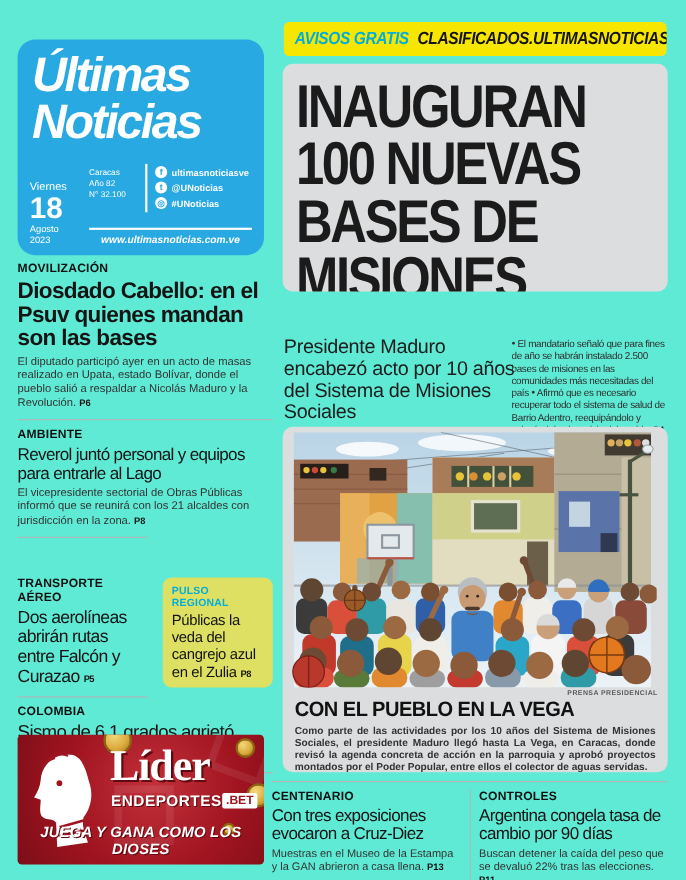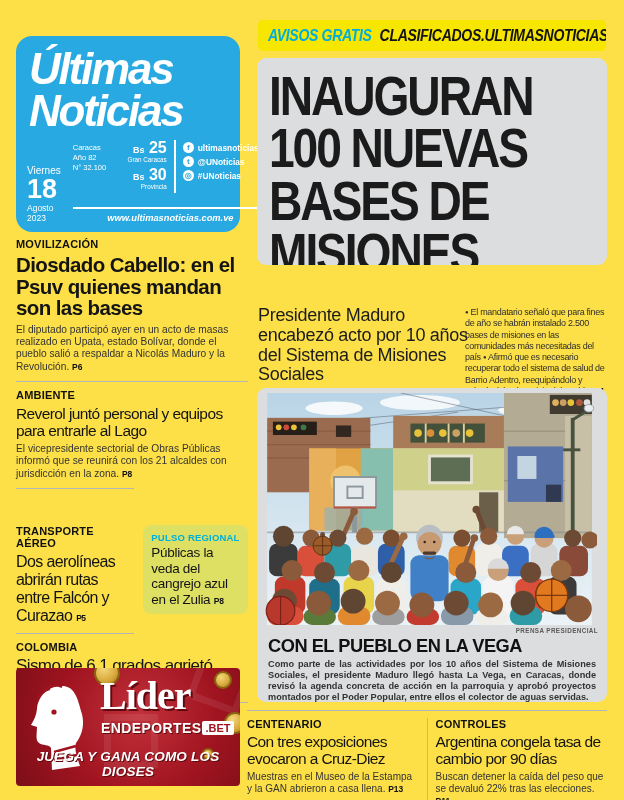--- a/index.html
+++ b/index.html
@@ -1,18 +1,18 @@
 <!DOCTYPE html>
 <html><head>
 <meta charset="utf-8">
 <style>
   * { margin:0; padding:0; box-sizing:border-box; }
   html,body { background:#fff; }
   body { font-family:"Liberation Sans", sans-serif; }
-  .page { position:relative; width:624px; height:800px; background:#fde047; overflow:hidden; }
+  .page { position:relative; width:624px; height:800px; background:#5eead4; overflow:hidden; }
 
   
   .banner { position:absolute; left:258px; top:20px; width:348px; height:31px;
             background:#F7E700; border-radius:5px; display:flex; align-items:center; padding:0 10px; overflow:hidden; }
   .banner-inner { display:flex; align-items:baseline; gap:9px; transform:scaleX(.88); transform-origin:left center;
                   font-style:italic; font-weight:700; font-size:16px; letter-spacing:-.4px; white-space:nowrap; }
   .banner-left  { color:#00AEDC; }
   .banner-right { color:#141414; }
 
   
@@ -67,21 +67,21 @@
   .kicker { font-size:11px; font-weight:800; letter-spacing:.2px; color:#111; margin-bottom:4px; }
   .kicker.cyan { color:#00AEDC; }
   .s-head { color:#141414; letter-spacing:-.6px; }
   .h-mov { font-size:20.5px; line-height:1.05; font-weight:700; margin-bottom:5px; }
   .h-amb { font-size:15.5px; line-height:1.1; margin-bottom:4px; }
   .h-sm  { font-size:16px; line-height:1.12; }
   .h-col { font-size:17px; line-height:1.1; }
   .s-body { font-size:10.2px; line-height:1.21; color:#333; }
   .sep  { border:0; border-top:1px solid #b5b5b5; margin:8px 0 7px; }
   .sep.part { width:118px; margin-left:0; }
-  .two-col { display:flex; gap:13px;margin-top:36px; }
+  .two-col { display:flex; gap:24px;margin-top:36px; }
   .two-col .colL { width:116px; }
   .pulso-card { width:106px; background:#DDE063; border-radius:8px; padding:7px 8px; align-self:flex-start; }
   .pulso-card .kicker { font-size:9.5px; margin-bottom:2px; }
   .h-pulso { font-size:13.5px; line-height:1.15; color:#141414; letter-spacing:-.3px; }
 
   
   .ad { position:absolute; left:16px; top:668px; width:224px; height:118px; border-radius:4px; overflow:hidden;
         background:radial-gradient(circle at 55% 40%, #c2313a 0%, #a01420 55%, #7c0e18 100%); }
   .ad .meander { position:absolute; width:54px; height:54px; border:7px solid rgba(255,255,255,.08); }
   .ad .m1 { left:88px; top:46px; } .ad .m2 { left:178px; top:-14px; transform:rotate(20deg); }
@@ -134,32 +134,20 @@
         <div class="d4">2023</div>
       </div>
       <div class="vline"></div>
       <div class="mh-right">
         <div class="mh-row">
           <div class="mh-city">
             <div>Caracas</div>
             <div>Año 82</div>
             <div>N° 32.100</div>
           </div>
-          <div class="mh-prices">
-            <div class="price-big">
-              <span class="cur">Bs</span>
-              <span class="val">25</span>
-            </div>
-            <div class="price-label">Gran Caracas</div>
-            <div class="price-big">
-              <span class="cur">Bs</span>
-              <span class="val">30</span>
-            </div>
-            <div class="price-label">Provincia</div>
-          </div>
           <div class="vline2"></div>
           <div class="mh-social">
             <div class="soc-row">
               <span class="sicon">f</span>
               <span>ultimasnoticiasve</span>
             </div>
             <div class="soc-row">
               <span class="sicon">t</span>
               <span>@UNoticias</span>
             </div>

